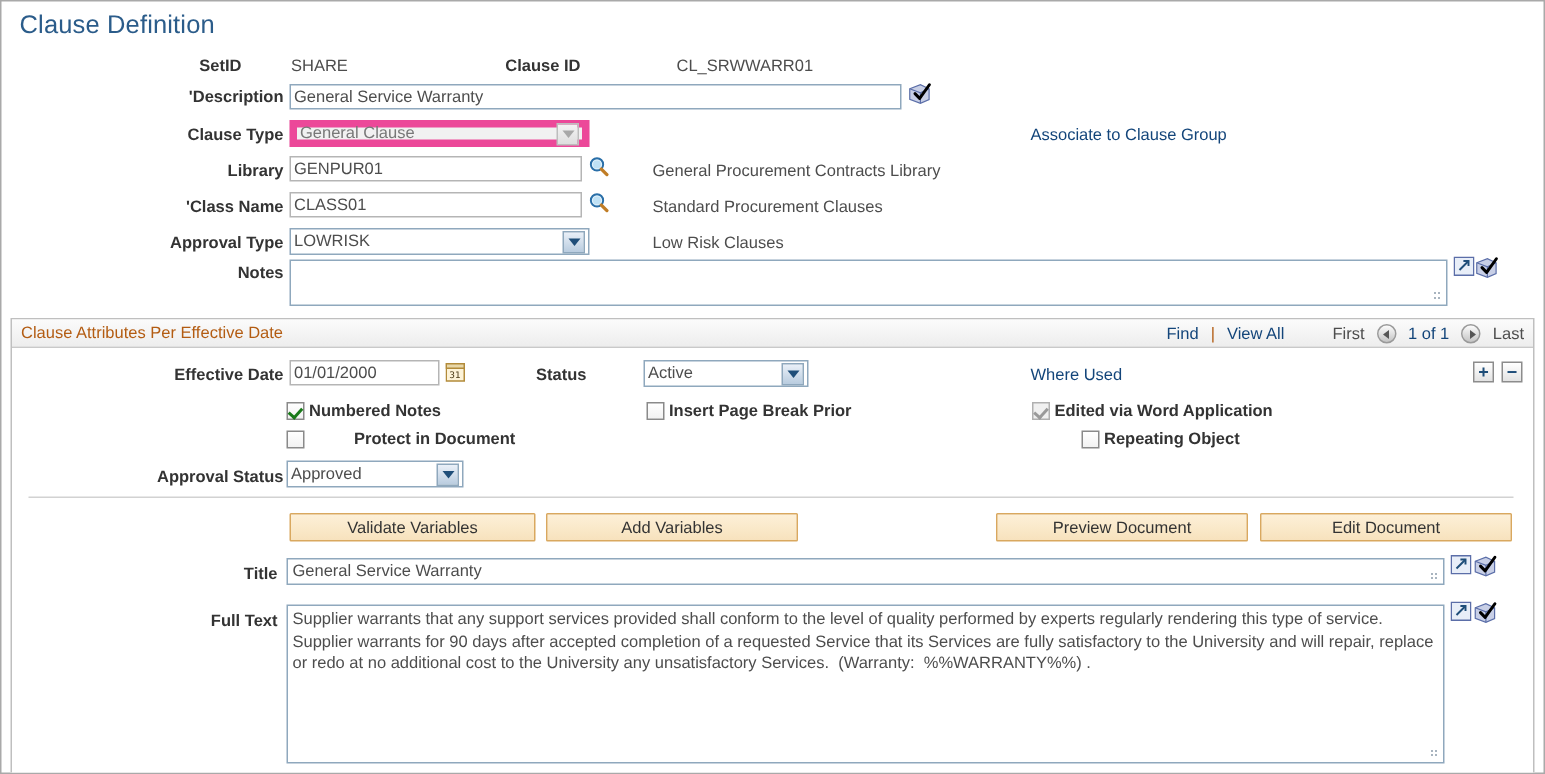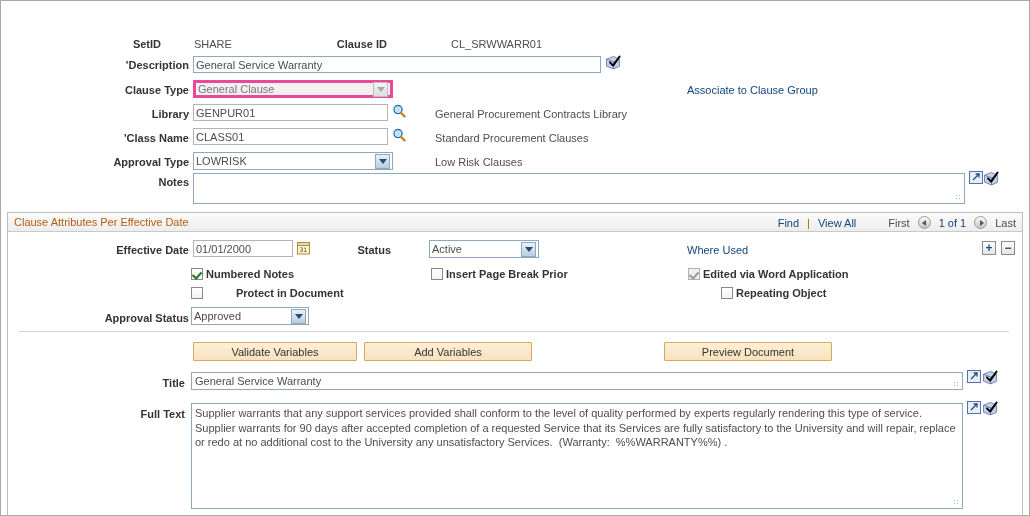--- a/index.html
+++ b/index.html
@@ -70,21 +70,21 @@
     border:1px solid #8fa8bd;
     display:flex; align-items:center; justify-content:center;
     flex:0 0 auto;
   }
   .sel .arrow:after {
     content:""; width:0;height:0;
     border-left:4px solid transparent;
     border-right:4px solid transparent;
     border-top:5px solid #1f4e79;
   }
-  .sel.disabled { border:3px solid #ec4899; background:#f1f1f1; color:#787878; }
+  .sel.disabled { border:5px solid #ec4899; background:#f1f1f1; color:#787878; }
   .sel.disabled .arrow { background:linear-gradient(#f4f4f4,#dedede); border:1px solid #bdbdbd; }
   .sel.disabled .arrow:after { border-top-color:#a8a8a8; }
 
   .tarea {
     position:absolute;
     border:1px solid #8fa8bd;
     background:#ffffff;
     font-family:"Liberation Sans", sans-serif;
     font-size:11px; color:#4d4d4d;
     padding:2px 3px;
@@ -207,20 +207,21 @@
   
   .hr {
     position:absolute; height:1px; background:#d2d2d2;
   }
 </style>
 </head>
 <body>
 
 <div class="page">
 
+  <div class="page-title">Clause Definition</div>
 
   <div class="lbl" style="left:100px; top:37px; width:60px;">SetID</div>
   <div class="val-static" style="left:193px; top:37px;">SHARE</div>
 
   <div class="lbl" style="left:320px; top:37px; width:66px;">Clause ID</div>
   <div class="val-static" style="left:450px; top:37px;">CL_SRWWARR01</div>
 
   <div class="lbl" style="left:80px; top:58px; width:108px;">'Description</div>
   <input class="tbox" style="left: 192px; top: 55px; width: 408px;" value="General Service Warranty">
   <span class="ico ico-spell" style="left:604px; top:54px;">
@@ -354,20 +355,21 @@
   <div class="sel" style="left:190px; top:306px; width:118px;">
     <span class="txt">Approved</span>
     <span class="arrow"></span>
   </div>
 
   <div class="hr" style="left:18px; top:330px; width:990px;"></div>
 
   <div class="btn" style="left:192px; top:341px; width:164px;">Validate Variables</div>
   <div class="btn" style="left:363px; top:341px; width:168px;">Add Variables</div>
   <div class="btn" style="left:663px; top:341px; width:168px;">Preview Document</div>
+  <div class="btn" style="left:839px; top:341px; width:168px;">Edit Document</div>
 
   <div class="lbl" style="left:120px; top:376px; width:64px;">Title</div>
   <textarea class="tarea" style="left: 190px; top: 371px; width: 772px; height: 18px; line-height: 13px;">General Service Warranty</textarea>
   <div class="grip" style="left:952px; top:380px;"></div>
   <span class="ico ico-expand" style="left:966px; top:369px;">
     <svg width="14" height="13" viewBox="0 0 14 13">
       <rect x="0.5" y="0.5" width="13" height="12" fill="#e8eef8" stroke="#5b6ea8"></rect>
       <path d="M4 9 L10 3" stroke="#1f4e79" stroke-width="1.3"></path>
       <path d="M6.6 3 L10 3 L10 6.4" fill="none" stroke="#1f4e79" stroke-width="1.3"></path>
     </svg>

